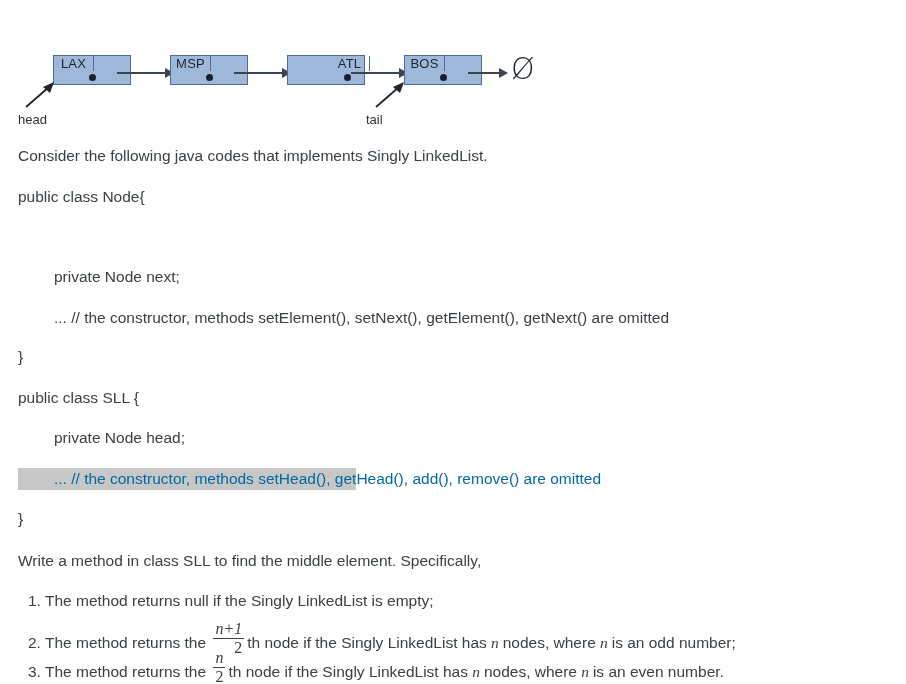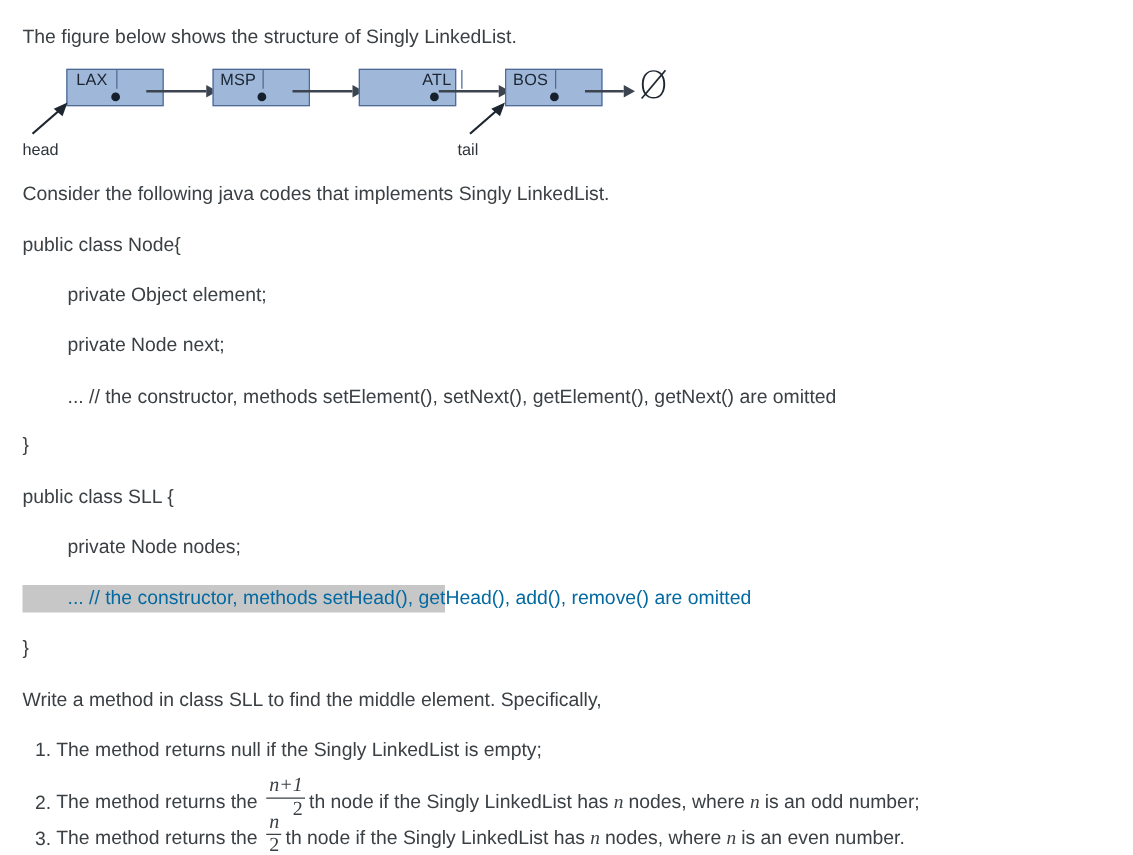--- a/index.html
+++ b/index.html
@@ -179,21 +179,20 @@
     display: block;
     font-style: normal;
     padding: 0 2px;
   }
 </style>
 </head>
 <body>
 
 <div class="page">
 
-  <div class="para" style="top:20px;">The figure below shows the structure of Singly LinkedList.</div>
 
   <div class="figure">
 
     <div class="node" style="left:53px; width:78px;">
       <div class="cell-val" style="width:40px;">LAX</div>
       <div class="cell-ptr">
         <span class="dot"></span>
       </div>
     </div>
 
@@ -250,31 +249,30 @@
       <line x1="4" y1="26" x2="27" y2="6" stroke="#1d252f" stroke-width="1.8"></line>
       <polygon points="32,1 21,6 28,12" fill="#1d252f"></polygon>
     </svg>
     <div class="ptr-label" style="left:366px; top:57px;">tail</div>
   </div>
 
   <div class="para" style="top:146px;">Consider the following java codes that implements Singly LinkedList.</div>
 
   <div class="para" style="top:187px;">public class Node{</div>
 
-  <div class="para indent" style="top:227px;">private Object element;</div>
 
   <div class="para indent" style="top:267px;">private Node next;</div>
 
   <div class="para indent" style="top:308px;">... // the constructor, methods setElement(), setNext(), getElement(), getNext() are omitted</div>
 
   <div class="para" style="top:347px;">}</div>
 
   <div class="para" style="top:388px;">public class SLL {</div>
 
-  <div class="para indent" style="top:428px;">private Node nodes;</div>
+  <div class="para indent" style="top:428px;">private Node head;</div>
 
   <div class="hl-wrap">
     <span class="sel"><span class="pad"></span><span>... // the constructor, methods setHead(), get</span></span><span>Head(), add(), remove() are omitted</span>
   </div>
 
   <div class="para" style="top:509px;">}</div>
 
   <div class="para" style="top:551px;">Write a method in class SLL to find the middle element. Specifically,</div>
 
   <div class="list-item" style="top:591px;">

